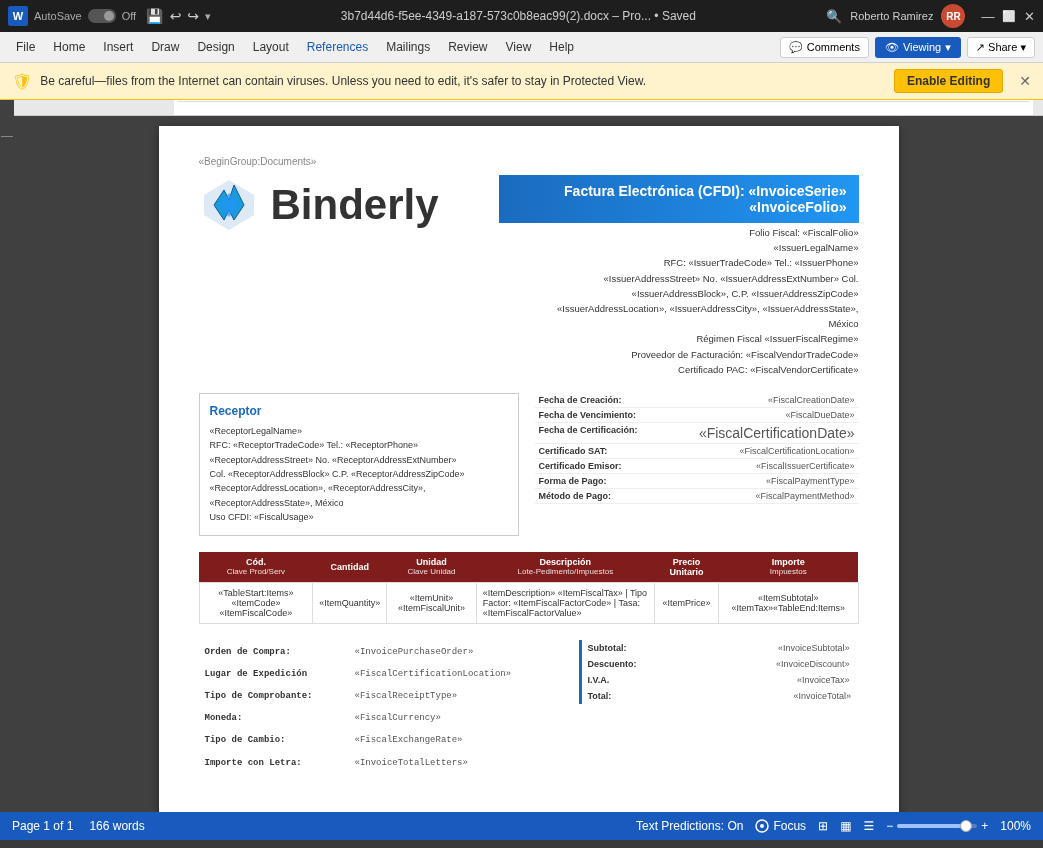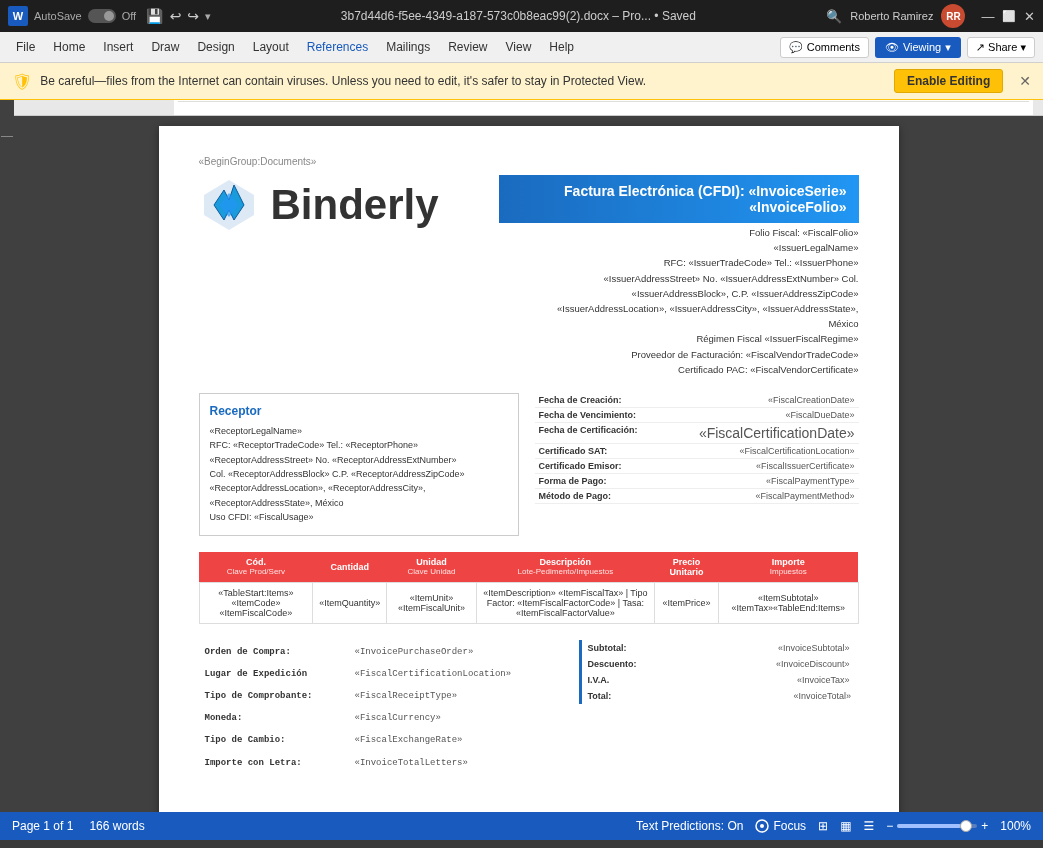--- a/index.html
+++ b/index.html
@@ -84,21 +84,21 @@
     .receptor-content { font-size: 9px; color: #333; line-height: 1.6; }
     .dates-box { flex: 1; }
     .dates-table { width: 100%; border-collapse: collapse; font-size: 9px; }
     .dates-table td { padding: 3px 4px; vertical-align: top; }
     .dates-table td:first-child { font-weight: bold; color: #333; width: 50%; }
     .dates-table td:last-child { text-align: right; color: #555; }
     .dates-table tr { border-bottom: 1px solid #eee; }
 
     
     .items-table { width: 100%; border-collapse: collapse; margin-bottom: 16px; font-size: 9px; }
-    .items-table th { background: #ef4444; color: white; padding: 5px 6px; text-align: center; font-size: 9px; }
+    .items-table th { background: #7f1d1d; color: white; padding: 5px 6px; text-align: center; font-size: 9px; }
     .items-table th .sub { font-size: 8px; font-weight: normal; opacity: 0.85; display: block; }
     .items-table td { border: 1px solid #ddd; padding: 5px 6px; text-align: center; color: #333; }
     .items-table tr:nth-child(even) td { background: #f9f9f9; }
 
     
     .bottom-section { display: flex; gap: 16px; }
     .purchase-info { flex: 1; font-size: 9px; line-height: 1.8; }
     .purchase-info table { width: 100%; font-family: Liberation Mono, monospace; }
     .purchase-info td { padding: 1px 2px; }
     .purchase-info td:first-child { font-weight: bold; color: #333; }
@@ -305,21 +305,21 @@
     <th>Precio Unitario</th>
 
     <th>Importe<span class="sub">Impuestos</span></th>
   </tr>
         </thead>
         <tbody>
           <tr>
             <td>«TableStart:Items» «ItemCode» «ItemFiscalCode»</td>
             <td>«ItemQuantity»</td>
             <td>«ItemUnit» «ItemFiscalUnit»</td>
-            <td style="text-align:center;">«ItemDescription» «ItemFiscalTax» | Tipo Factor: «ItemFiscalFactorCode» | Tasa: «ItemFiscalFactorValue»</td>
+            <td style="text-align:left;">«ItemDescription» «ItemFiscalTax» | Tipo Factor: «ItemFiscalFactorCode» | Tasa: «ItemFiscalFactorValue»</td>
             <td>«ItemPrice»</td>
             <td>«ItemSubtotal» «ItemTax»«TableEnd:Items»</td>
           </tr>
         </tbody>
       </table>
 
       <div class="bottom-section">
         <div class="purchase-info">
           <table id="purchase-table">
     <tbody>

